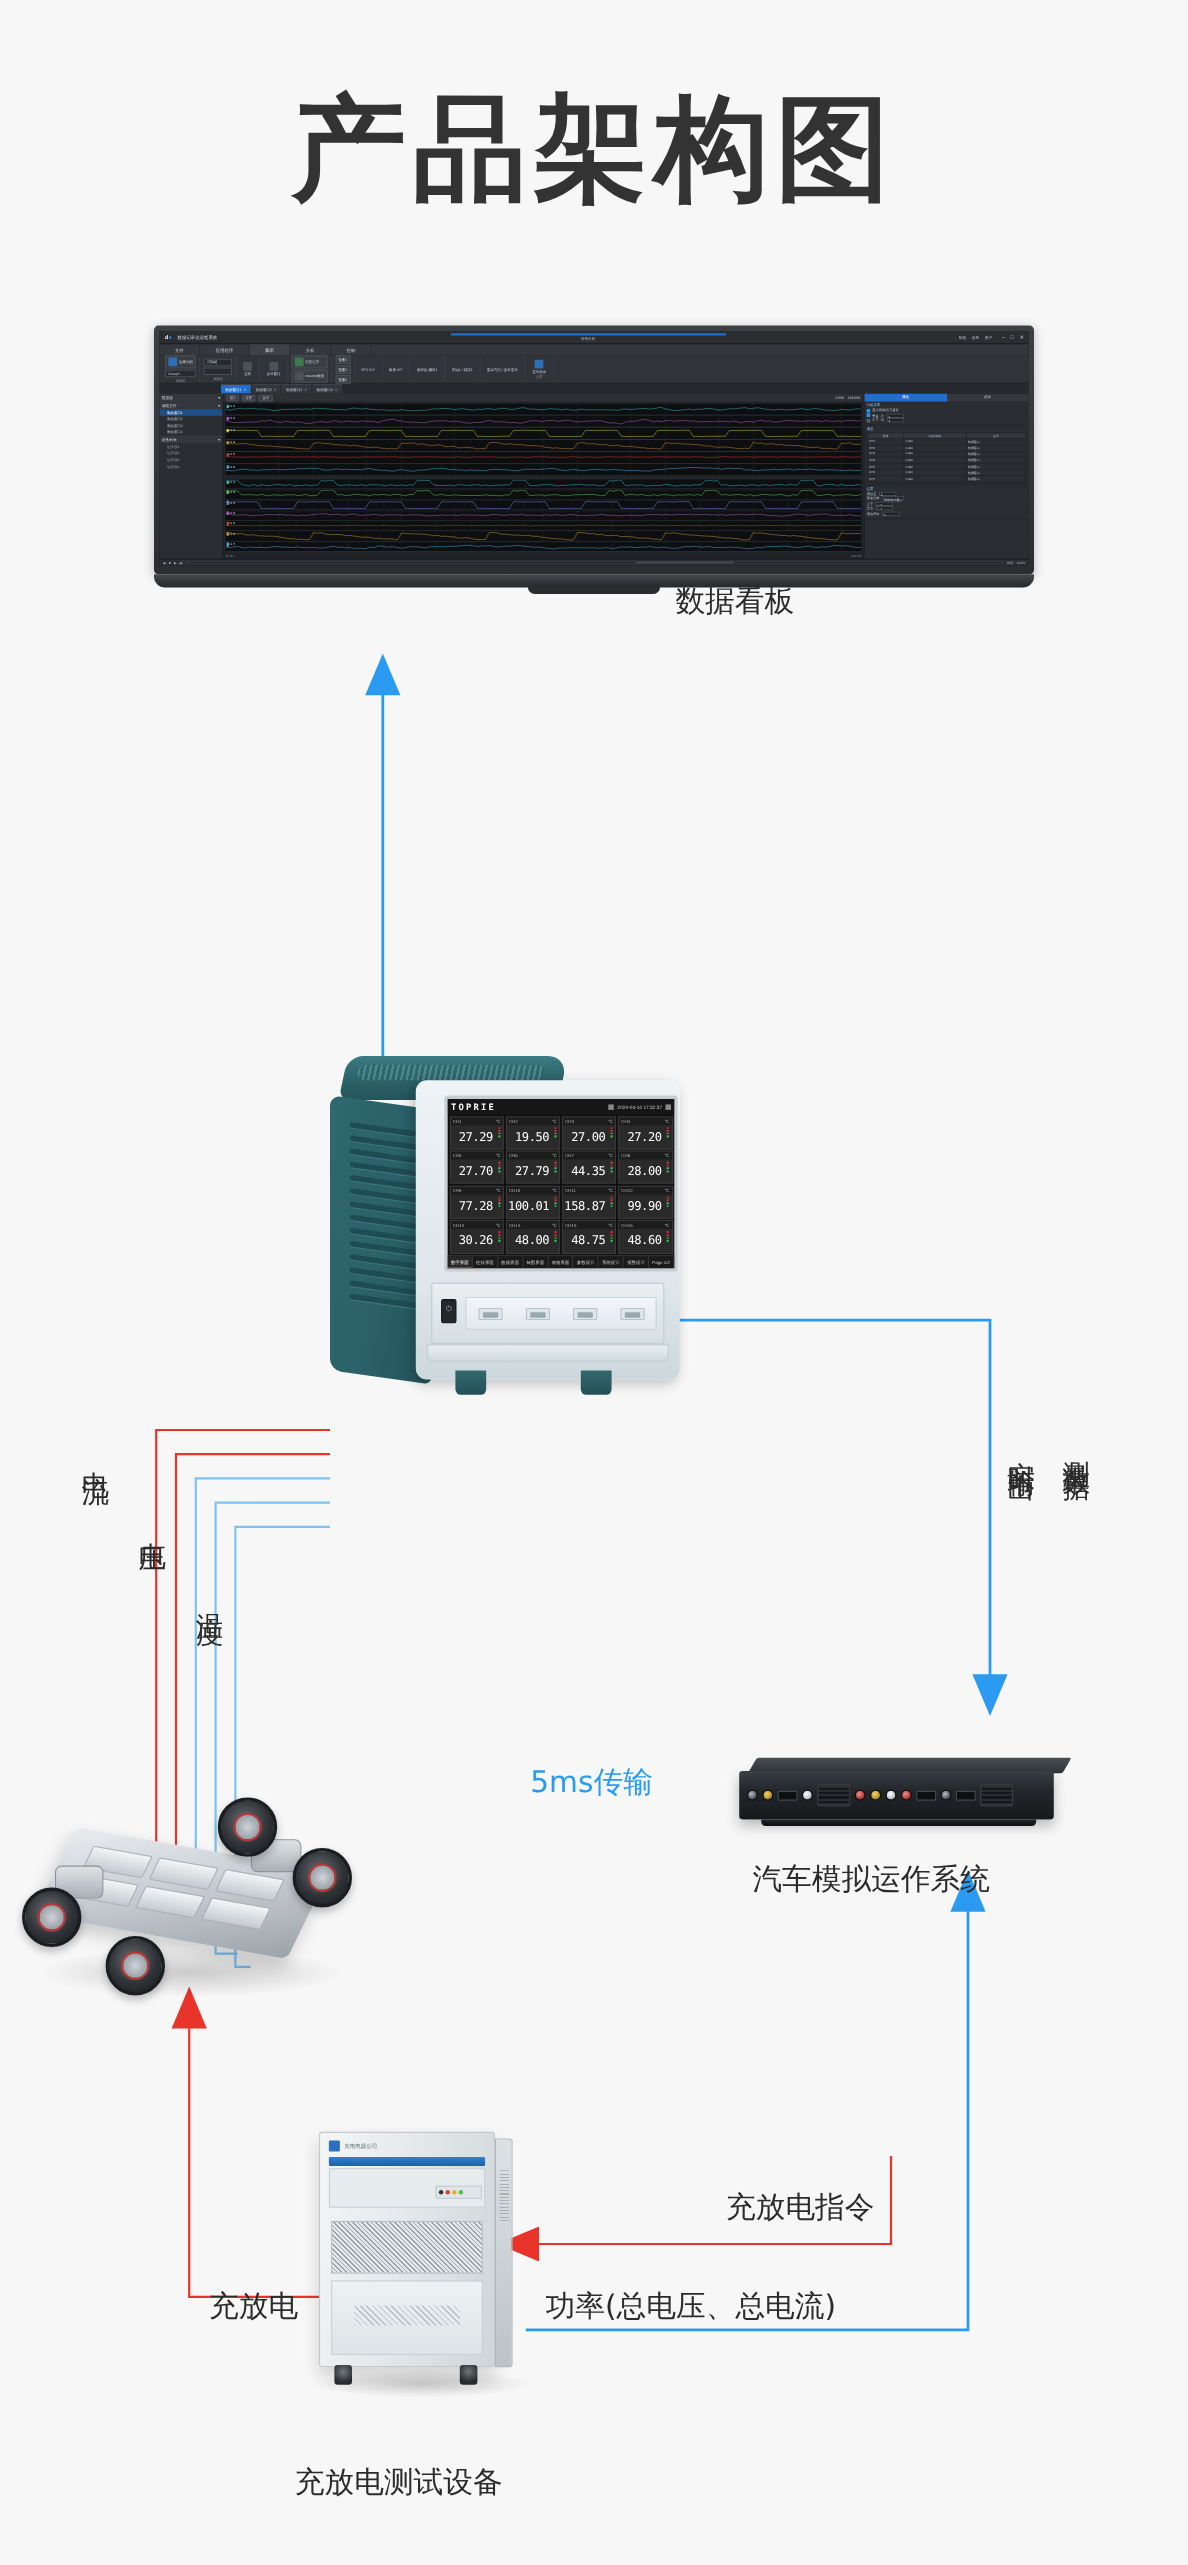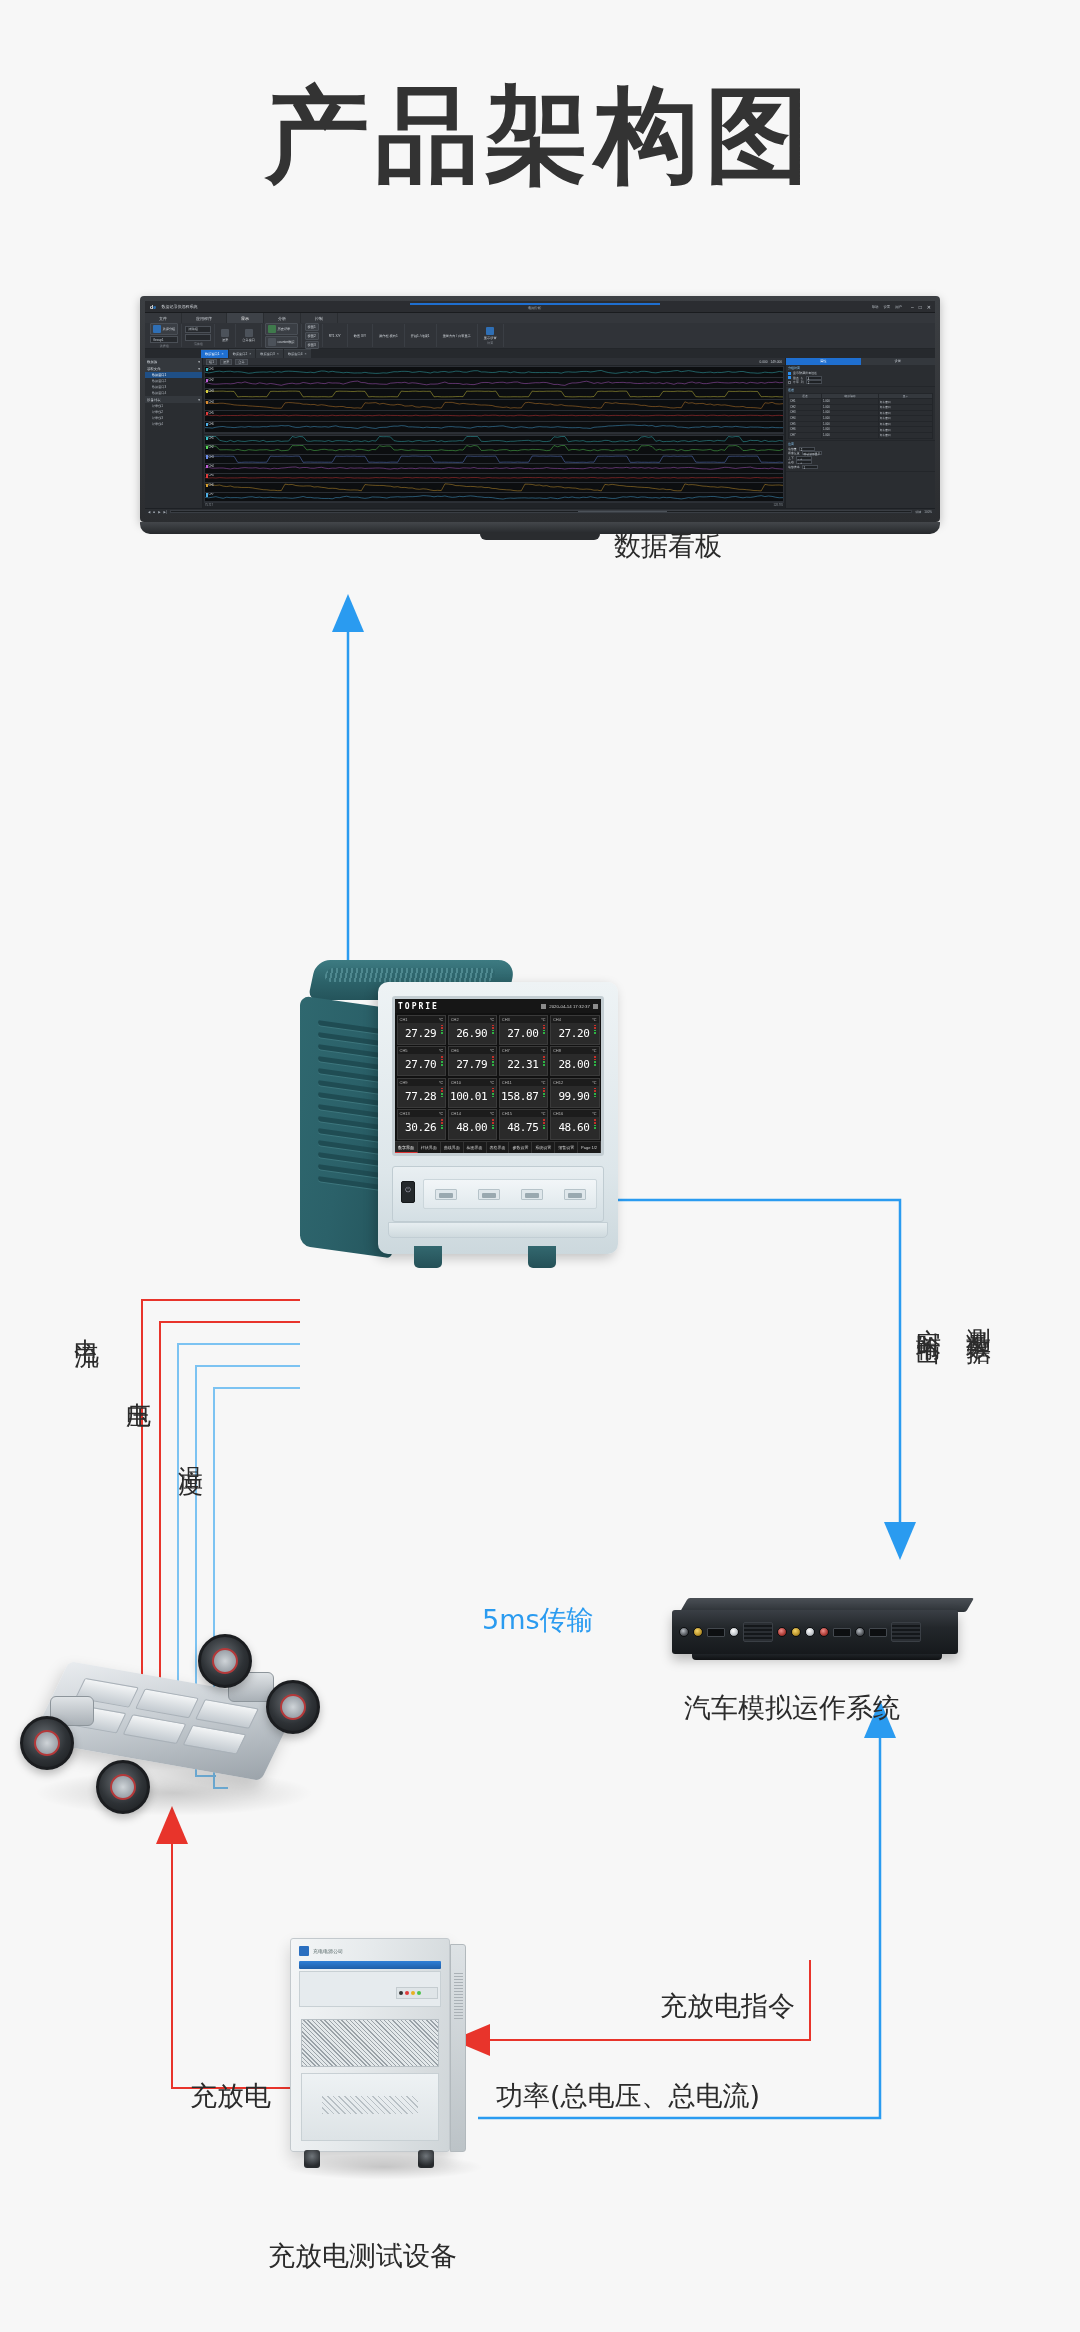--- a/index.html
+++ b/index.html
@@ -205,21 +205,21 @@
   }
   .vents { position: absolute; left: 18px; top: 22px; width: 62px; height: 210px; }
   .vent { height: 5px; background: #1f4c53; margin-bottom: 7px; border-radius: 3px;
           box-shadow: 0 1px 0 #3d767d; }
   .logger-front {
     position: absolute; left: 86px; top: 22px; width: 240px; height: 272px;
     background: linear-gradient(180deg,#eef3f5 0%,#dde6ea 70%,#ccd8dd 100%);
     border-radius: 10px; box-shadow: -3px 4px 12px rgba(0,0,0,.22);
   }
   .logger-screen {
-    position: absolute; left: 14px; top: 14px; width: 212px; height: 160px;
+    position: absolute; left: 26px; top: 14px; width: 212px; height: 160px;
     background: #111; border: 3px solid #c4ced3; border-radius: 3px;
     display: flex; flex-direction: column; overflow: hidden;
   }
   .ls-top { height: 14px; background: #161616; display: flex; align-items: center; justify-content: space-between; padding: 0 3px; }
   .ls-brand { color: #fff; font-size: 8px; font-weight: bold; letter-spacing: 2px;
               font-family: "DejaVu Sans Mono","Liberation Mono",monospace; }
   .ls-time { color: #cfcfcf; font-size: 4.4px; display: flex; align-items: center; gap: 3px; }
   .ls-ico { width: 5px; height: 5px; background: #8a8a8a; display: inline-block; }
   .ls-grid { flex: 1; display: grid; grid-template-columns: repeat(4,1fr); grid-template-rows: repeat(4,1fr); gap: 1.5px; padding: 1.5px; }
   .cell { background: #2a2a2a; border: .5px solid #3a3a3a; display: flex; flex-direction: column; position: relative; }
@@ -852,21 +852,21 @@
                 <span class="led r"></span>
                 <span class="led g"></span>
                 <span class="led g"></span>
               </div>
             </div>
             <div class="cell">
               <div class="cell-hdr">
                 <span>CH2</span>
                 <span>℃</span>
               </div>
-              <div class="cell-val">26.90</div>
+              <div class="cell-val">19.50</div>
               <div class="cell-leds">
                 <span class="led r"></span>
                 <span class="led r"></span>
                 <span class="led g"></span>
                 <span class="led g"></span>
               </div>
             </div>
             <div class="cell">
               <div class="cell-hdr">
                 <span>CH3</span>
@@ -917,21 +917,21 @@
                 <span class="led r"></span>
                 <span class="led g"></span>
                 <span class="led g"></span>
               </div>
             </div>
             <div class="cell">
               <div class="cell-hdr">
                 <span>CH7</span>
                 <span>℃</span>
               </div>
-              <div class="cell-val">22.31</div>
+              <div class="cell-val">44.35</div>
               <div class="cell-leds">
                 <span class="led r"></span>
                 <span class="led r"></span>
                 <span class="led g"></span>
                 <span class="led g"></span>
               </div>
             </div>
             <div class="cell">
               <div class="cell-hdr">
                 <span>CH8</span>

